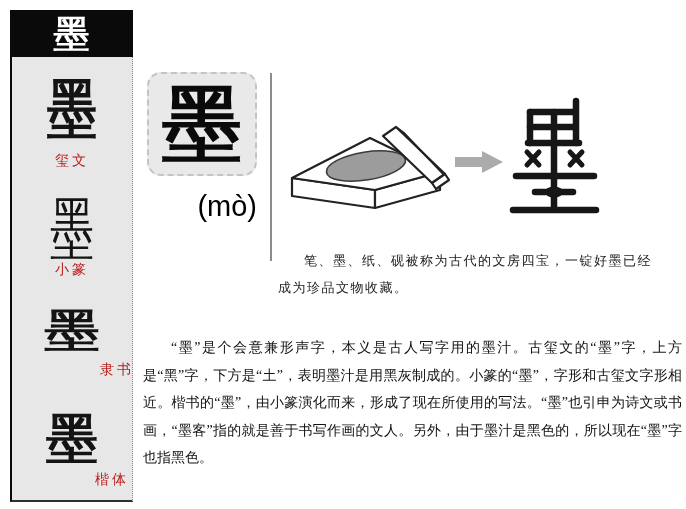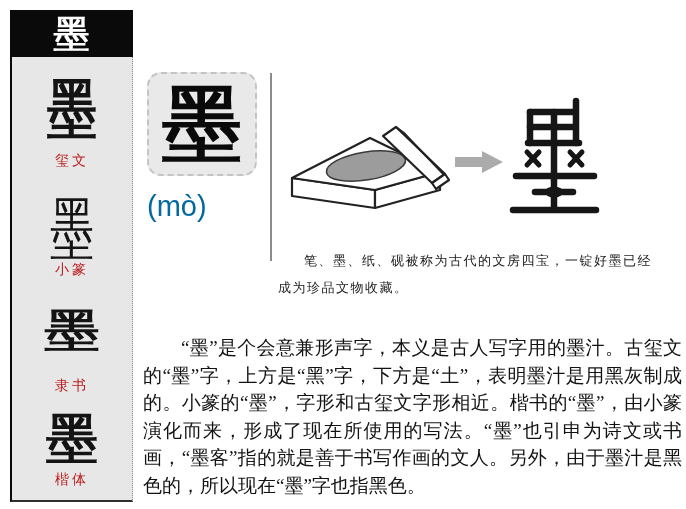--- a/index.html
+++ b/index.html
@@ -26,47 +26,47 @@
   }
   .sb-label{
     position:absolute;left:0;width:100%;text-align:center;
     font-size:14px;letter-spacing:3px;color:#b91c1c;line-height:1.2;
   }
   .g-xiwen{top:56px;height:86px;font-size:50px;font-weight:bold;transform:scaleY(1.25);}
   .l-xiwen{top:143px;}
   .g-xiaozhuan{top:178px;height:84px;font-size:44px;transform:scaleY(1.5);}
   .l-xiaozhuan{top:252px;}
   .g-lishu{top:290px;height:62px;font-size:46px;font-weight:bold;transform:scale(1.2,0.95);}
-  .l-lishu{top:368px;}
+  .l-lishu{top:352px;padding-left:45px;}
   .g-kaiti{top:392px;height:74px;font-size:52px;font-weight:600;}
-  .l-kaiti{top:462px;}
+  .l-kaiti{top:462px;margin-left:40px;}
   
   .char-box{
     position:absolute;left:147px;top:72px;width:110px;height:104px;box-sizing:border-box;
     background:#e9e9e9;border:2px dashed #c4c4c4;border-radius:14px;
     display:flex;align-items:center;justify-content:center;
   }
   .char-box span{font-size:80px;font-weight:bold;color:#0a0a0a;line-height:1;}
   .pinyin{
-    position:absolute;left:147px;top:191px;width:110px;text-align:left;
+    position:absolute;left:147px;top:191px;width:110px;text-align:right;
     font-family:"Liberation Sans","DejaVu Sans",sans-serif;
-    font-size:29px;color:#0369a1;line-height:1.1;
+    font-size:29px;color:#000000;line-height:1.1;
   }
   .divider{position:absolute;left:270px;top:73px;width:2px;height:188px;background:#8c8c8c;}
   
   .illustration{position:absolute;left:283px;top:86px;width:322px;height:148px;}
   
   .caption{
     position:absolute;left:278px;top:247px;width:384px;margin:0;
     font-size:13px;line-height:27px;letter-spacing:1.5px;text-indent:2em;color:#1a1a1a;
   }
   
   .paragraph{
     position:absolute;left:143px;top:334px;width:539px;margin:0;
-    font-size:19px;line-height:27.5px;text-indent:2em;text-align:justify;color:#121212;
+    font-size:14px;line-height:27.5px;text-indent:2em;text-align:justify;color:#121212;
   }
 </style>
 </head>
 <body>
 
 <aside class="sidebar">
   <div class="sb-header">
     <span>墨</span>
   </div>
   <div class="sb-glyph g-xiwen">

